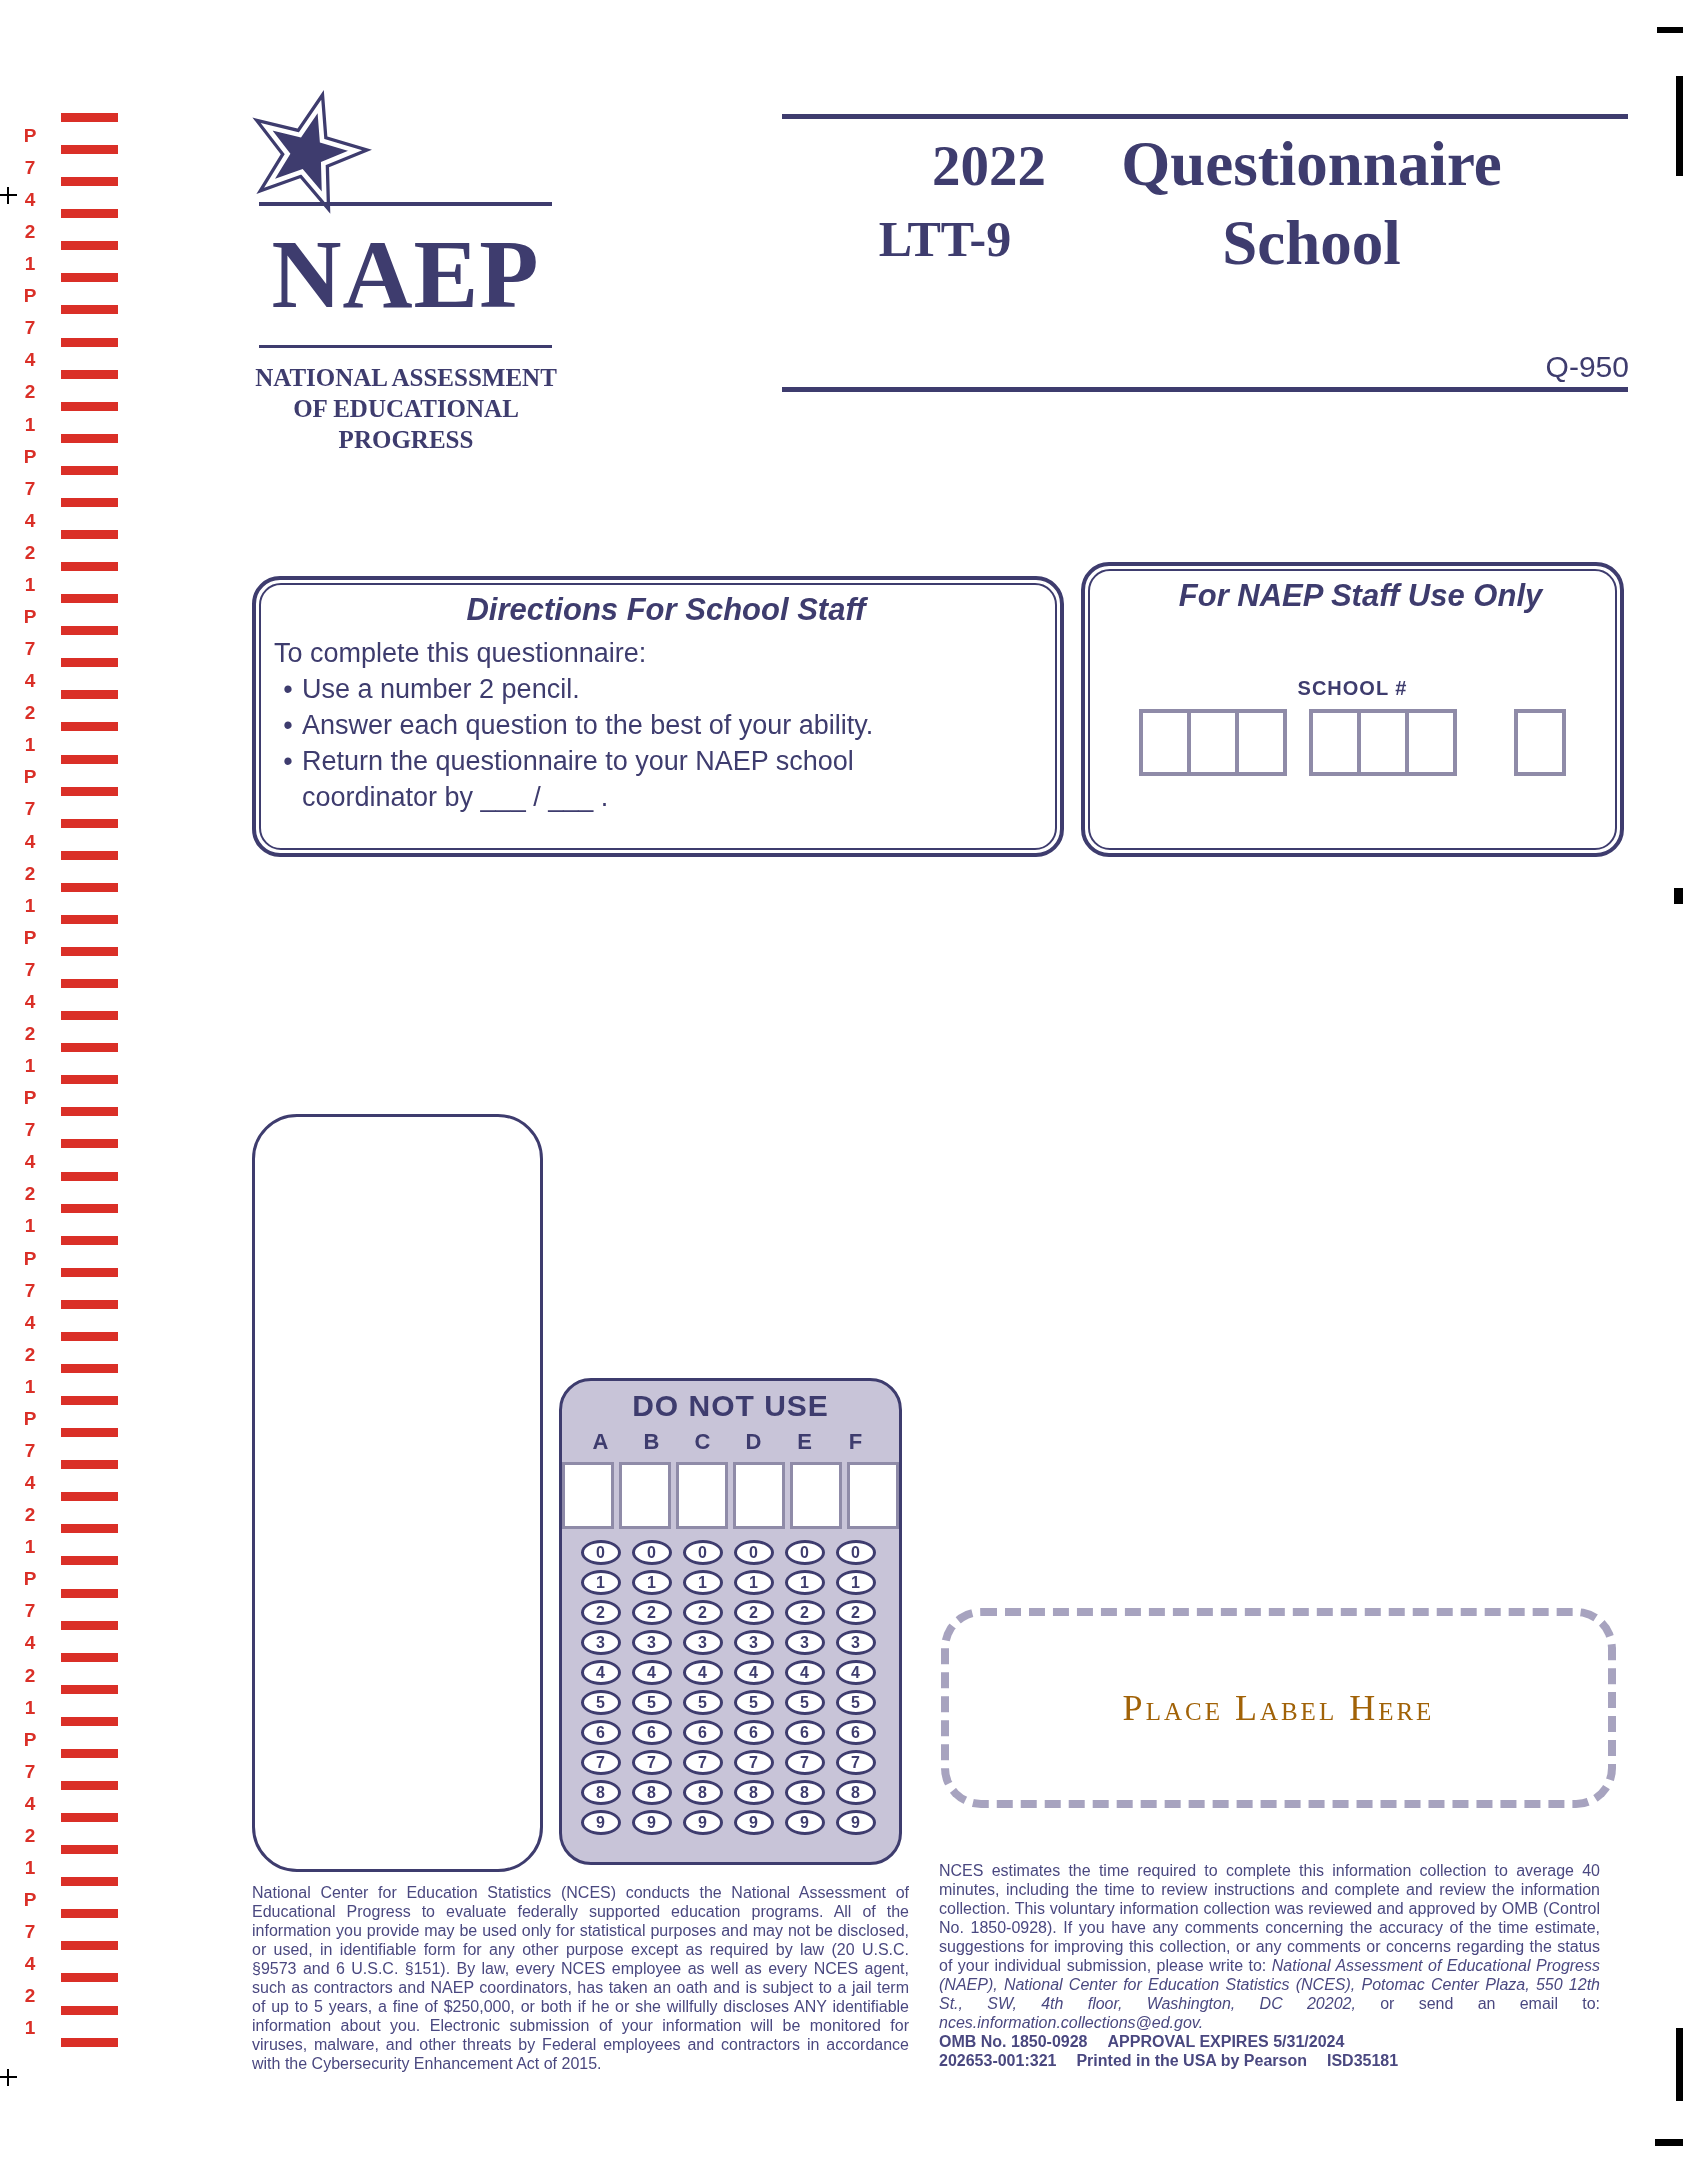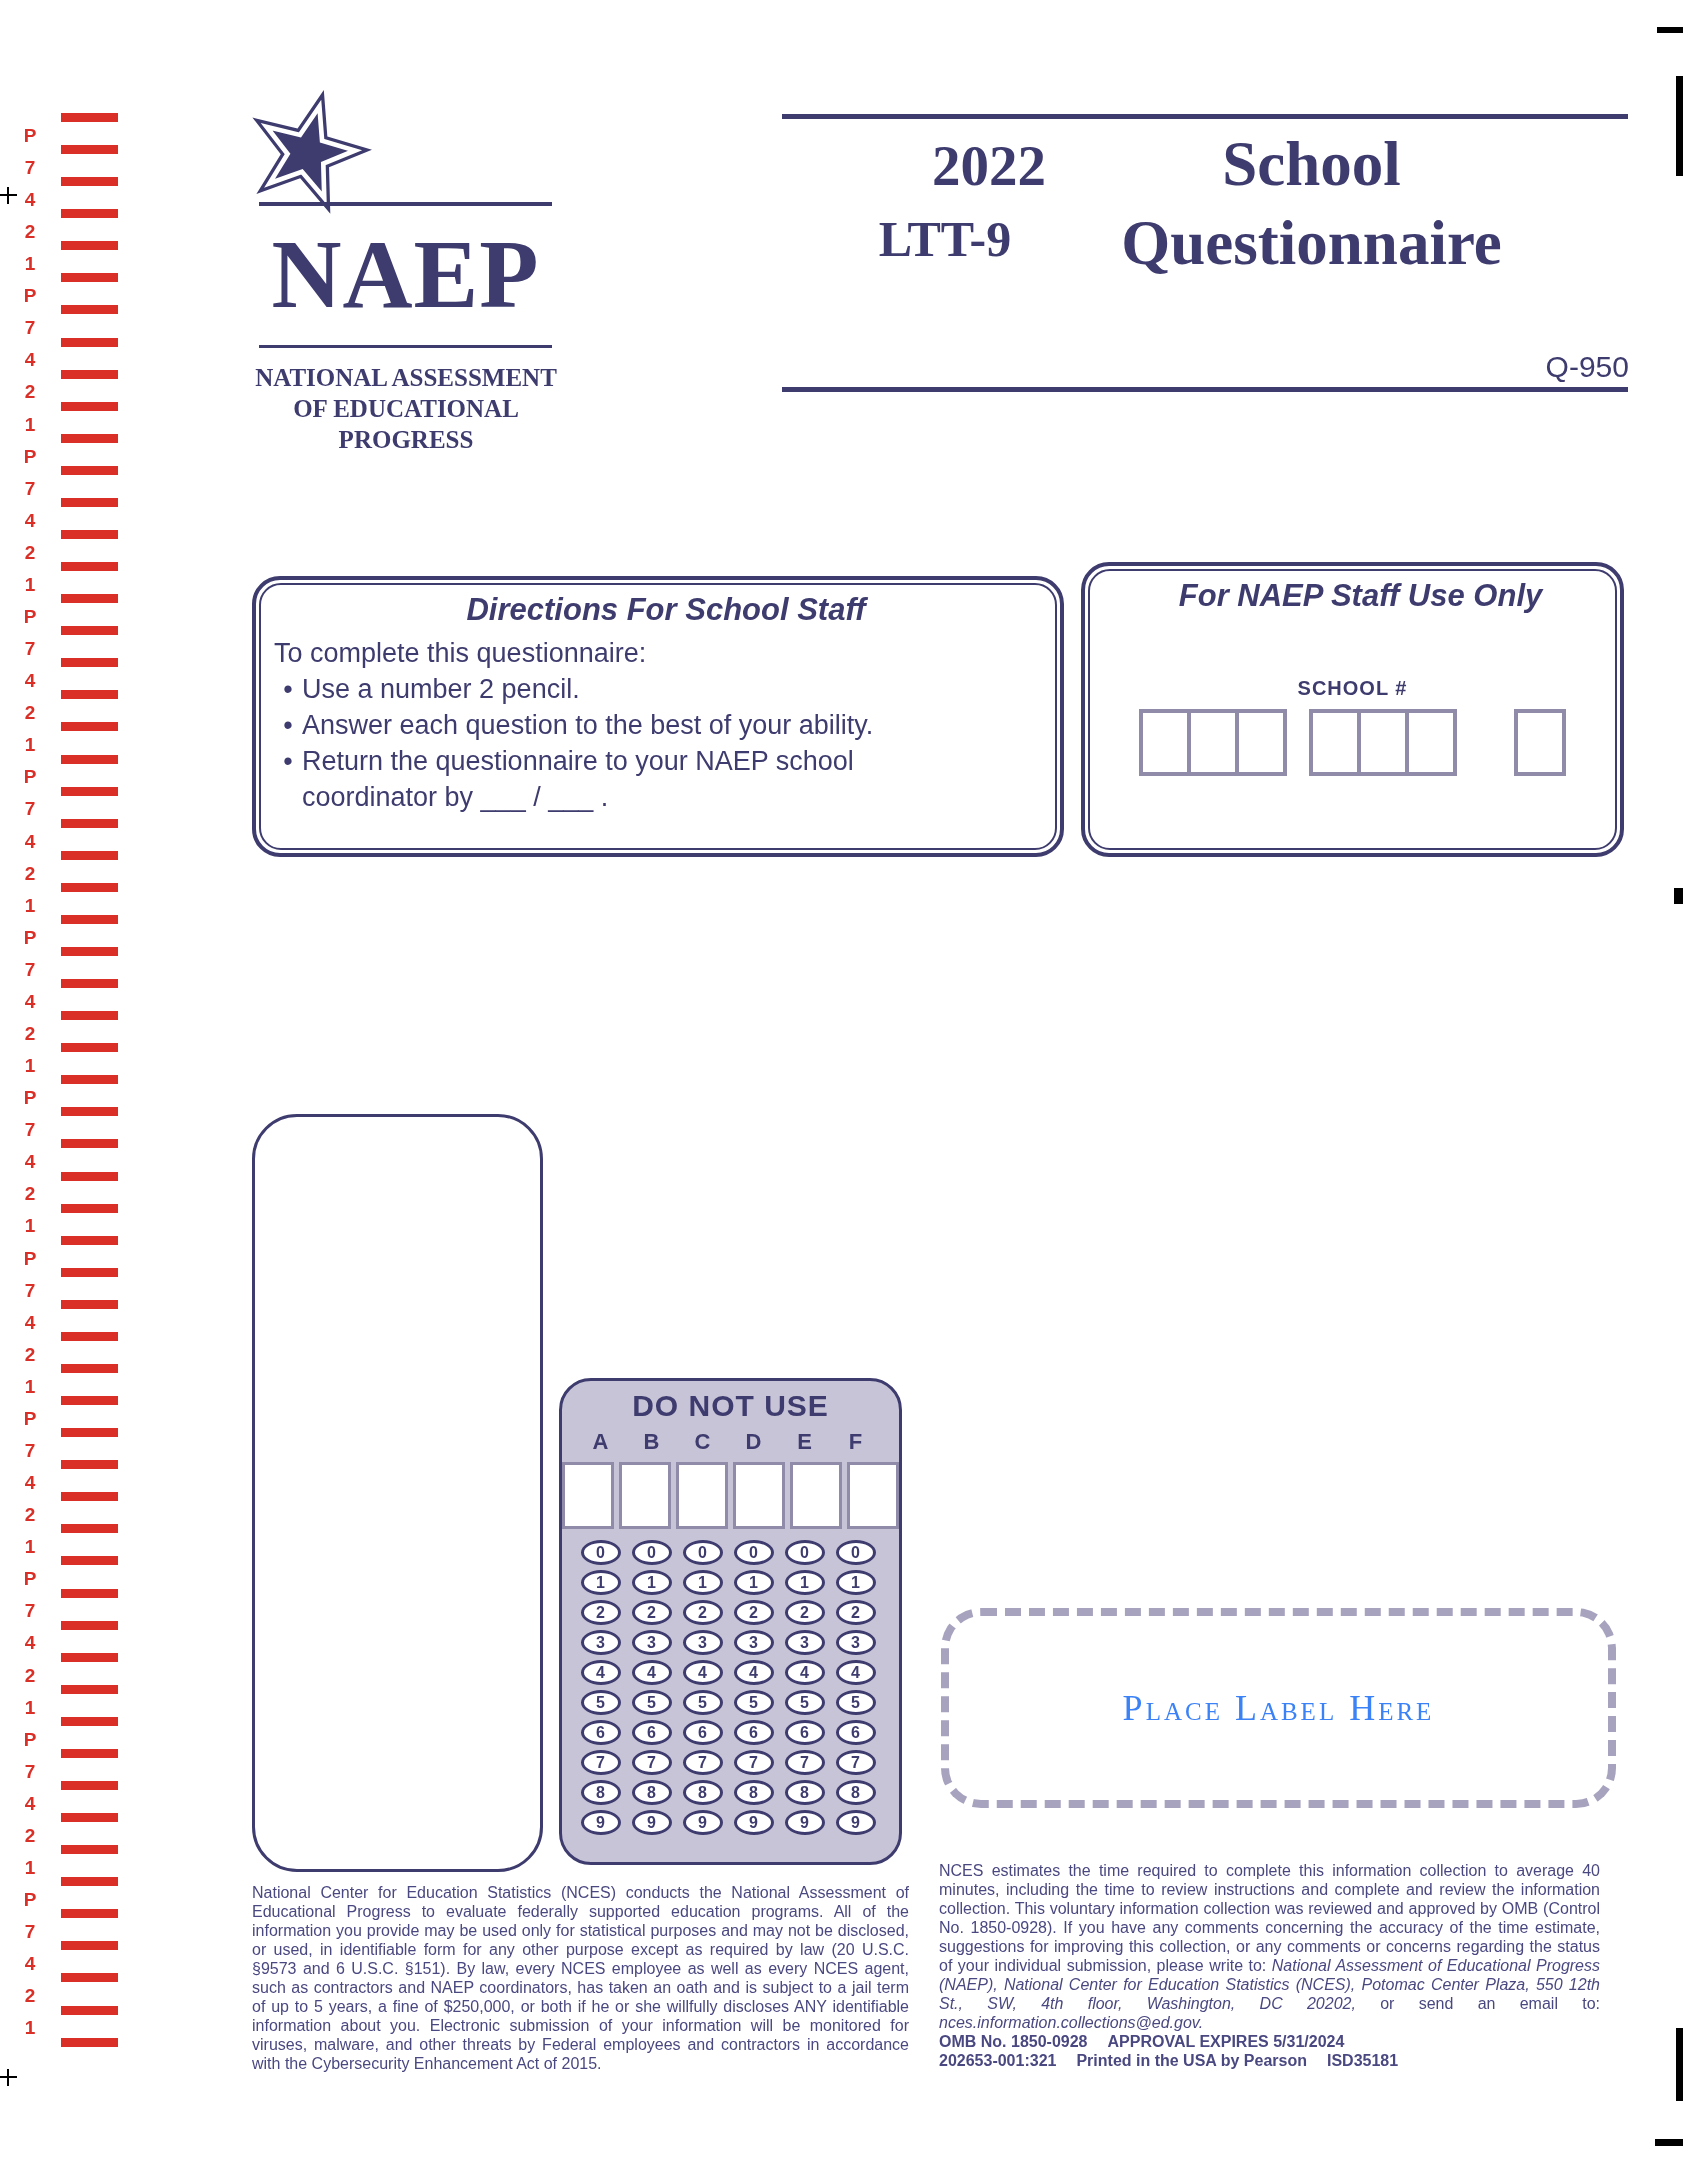--- a/index.html
+++ b/index.html
@@ -82,21 +82,21 @@
                justify-items:center;align-items:center;}
   .bubble{width:34px;height:19px;border:3.5px solid #3e3c6e;border-radius:50%;
           background:#fff;color:#3e3c6e;font-weight:bold;font-size:16px;line-height:19px;
           text-align:center;}
 
   
   .label-box{position:absolute;left:941px;top:1608px;width:659px;height:184px;
              border:8px dashed #a7a3bf;border-radius:40px;
              display:flex;align-items:center;justify-content:center;}
   .label-text{font-family:"Liberation Serif",serif;font-variant:small-caps;
-              font-size:36px;letter-spacing:3px;color:#3b82f6;}
+              font-size:36px;letter-spacing:3px;color:#a16207;}
 
   
   .fineprint{position:absolute;font-size:16px;line-height:19px;text-align:justify;color:#4a4880;}
   .fineprint.left{left:252px;top:1883px;width:657px;}
   .fineprint.right{left:939px;top:1861px;width:661px;}
   .fineprint .it{font-style:italic;}
   .fp-bold{font-weight:bold;text-align:left;}
   .fp-bold span{margin-right:20px;}
 </style>
 </head>
@@ -248,22 +248,22 @@
   <div class="logo-name">
     <div>NATIONAL ASSESSMENT</div>
     <div>OF EDUCATIONAL</div>
     <div>PROGRESS</div>
   </div>
 
   <div class="hdr-rule top"></div>
   <div class="hdr-year">2022</div>
   <div class="hdr-ltt">LTT-9</div>
   <div class="hdr-title">
+    <div>Questionnaire</div>
     <div>School</div>
-    <div>Questionnaire</div>
   </div>
   <div class="hdr-code">Q-950</div>
   <div class="hdr-rule bottom"></div>
 
   <div class="dbox directions-box">
     <div class="dbox-inner"></div>
     <div class="box-title">Directions For School Staff</div>
     <div class="directions-content">
       <div>To complete this questionnaire:</div>
       <div>

